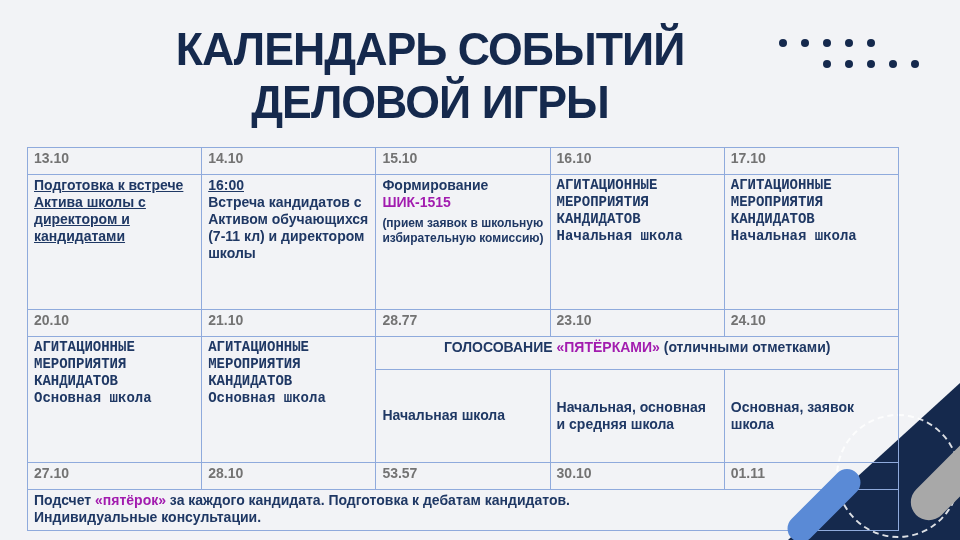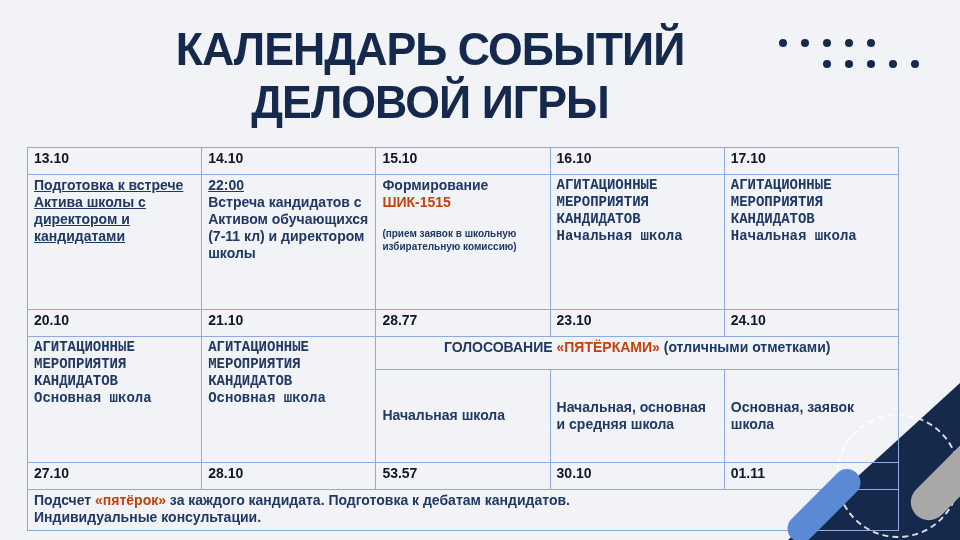--- a/index.html
+++ b/index.html
@@ -54,29 +54,29 @@
     color:#1f3864;font-weight:700;
   }
   table.cal col{width:20%;}
   table.cal td{
     border:1.5px solid #8faadc;
     padding:2px 6px;vertical-align:top;
     font-size:14px;line-height:1.22;
     overflow:hidden;
   }
   td.date{
-    height:22px;color:#0f172a;font-size:15.5px;line-height:20px;
+    height:22px;color:#737373;font-size:15.5px;line-height:20px;
     vertical-align:middle;
   }
   tr.row-events1 td{height:130px;}
   td.v-mid{vertical-align:middle;font-family:Liberation Mono, monospace;}
   .u{text-decoration:underline;}
   .time{text-decoration:underline;display:block;}
-  .red{color:#c2410c;}
-  .note{display:block;font-size:10px;line-height:1.25;margin-top:17px;}
+  .red{color:#a21caf;}
+  .note{display:block;font-size:12px;line-height:1.25;margin-top:5px;}
   td.voting-head{
     height:28px;text-align:center;vertical-align:middle;font-size:14.5px;
   }
   tr.row-schools td{height:88px;vertical-align:middle;}
   td.summary{
     height:36px;text-align:left;vertical-align:middle;
     font-size:14.5px;line-height:1.35;
   }
   .block{display:block;}
 </style>
@@ -129,21 +129,21 @@
       <td class="date">15.10</td>
       <td class="date">16.10</td>
       <td class="date">17.10</td>
     </tr>
 
     <tr class="row-events1">
       <td>
         <span class="u">Подготовка к встрече Актива школы с директором и кандидатами</span>
       </td>
       <td>
-        <span class="time">22:00</span>
+        <span class="time">16:00</span>
         <span>Встреча кандидатов с Активом обучающихся (7-11 кл) и директором школы</span>
       </td>
       <td>
         <span class="block">Формирование</span>
         <span class="red block">ШИК-1515</span>
         <span class="note">(прием заявок в школьную избирательную комиссию)</span>
       </td>
       <td class="v-mid">
         <span class="block">АГИТАЦИОННЫЕ МЕРОПРИЯТИЯ КАНДИДАТОВ</span>
         <span class="block">Начальная школа</span>

